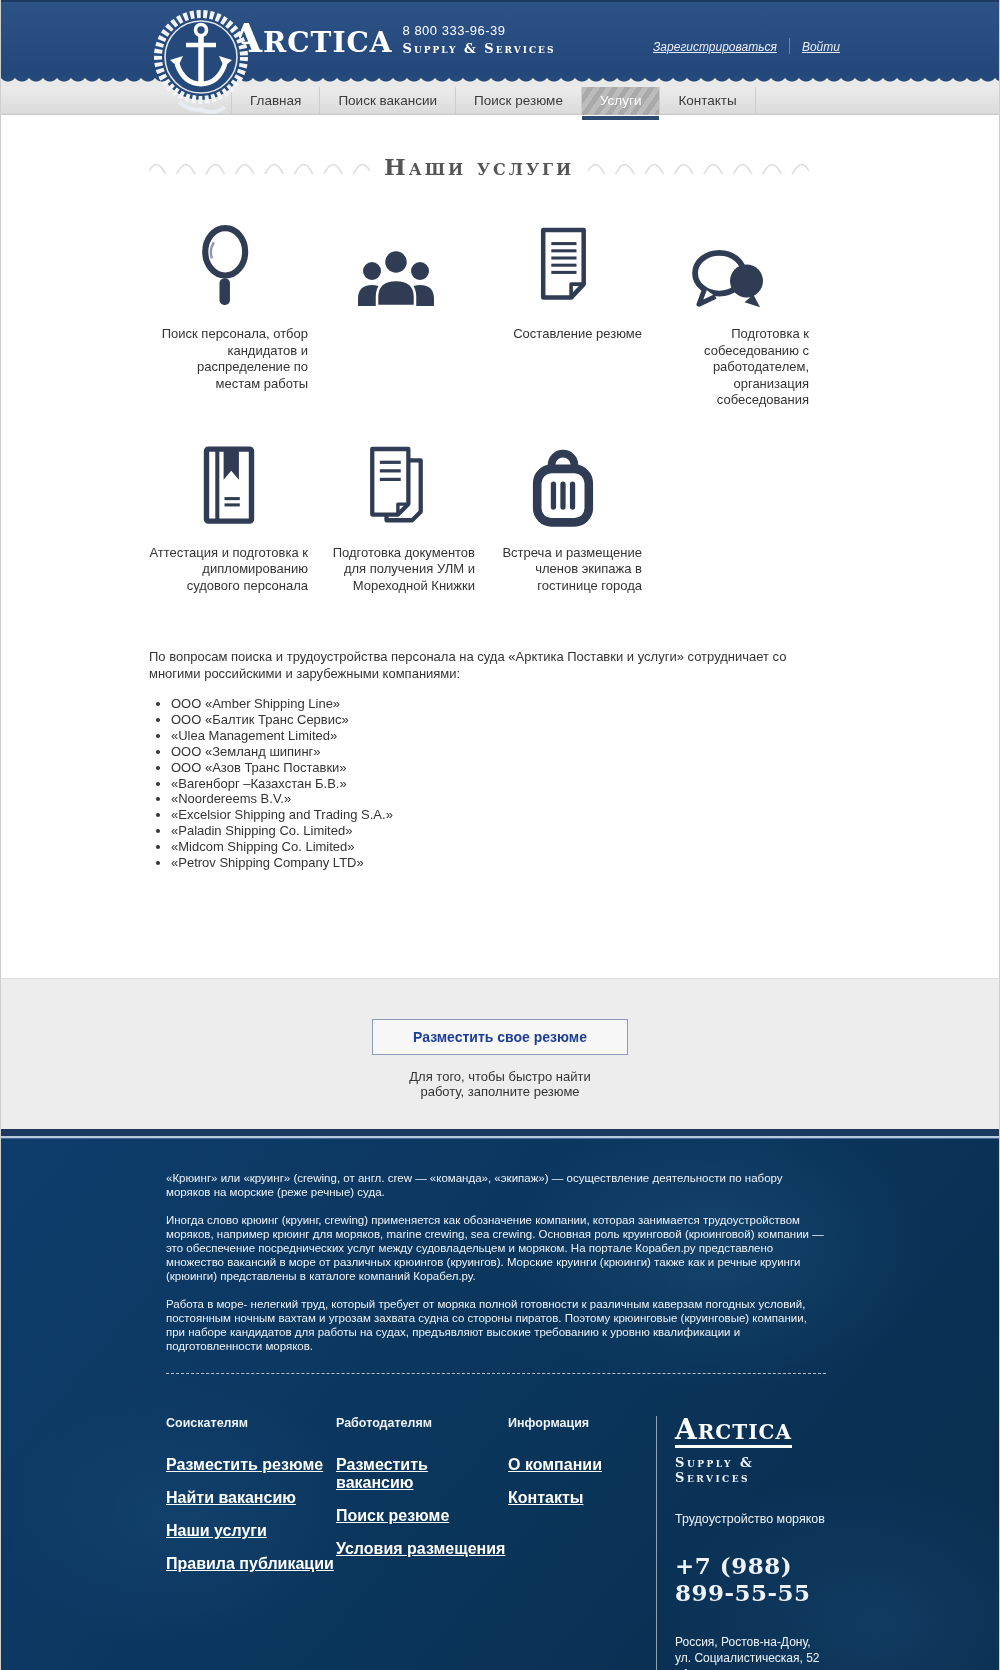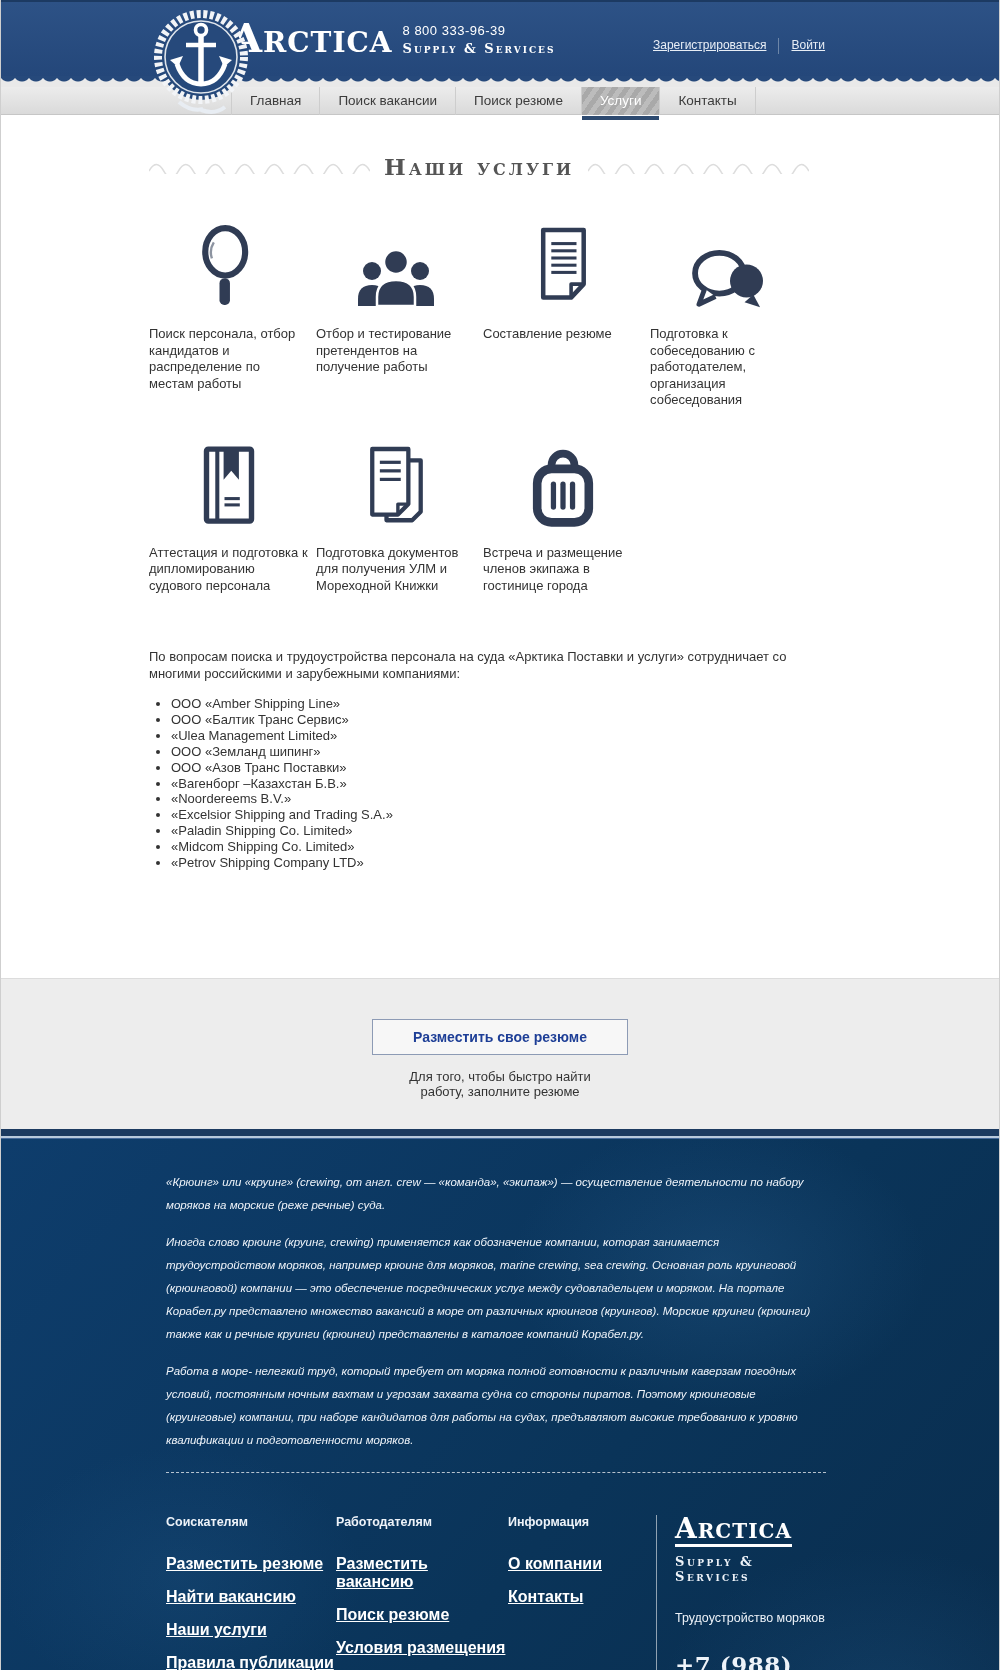--- a/index.html
+++ b/index.html
@@ -24,21 +24,21 @@
   .brand-name {
     font-family:"DejaVu Serif", serif; font-variant:small-caps; font-weight:bold;
     font-size:40px; line-height:42px; color:#fff; letter-spacing:1px;
   }
   .brand-right { padding-top:6px; }
   .brand-phone { color:#fff; font-size:13px; letter-spacing:.5px; }
   .brand-sub {
     font-family:"DejaVu Serif", serif; font-variant:small-caps; font-weight:bold;
     font-size:13px; color:#fff; letter-spacing:2px; margin-top:3px;
   }
-  .auth { position:absolute; left:652px; top:36px; display:flex; align-items:flex-start; font-size:12px; }
+  .auth { position:absolute; left:652px; top:36px; display:flex; align-items:flex-end; font-size:12px;font-style:italic; }
   .auth a { color:#e8eef6; text-decoration:underline; cursor:pointer; }
   .auth .sep { width:1px; height:16px; background:#6d86a8; margin:0 12px; }
 
   
   .nav { height:28px; background:linear-gradient(#ececec,#dadada); border-bottom:1px solid #c6c6c6; padding-left:230px; display:flex;align-items:center; }
   .nav-item {
     position:relative; padding:0 18px; line-height:28px; font-size:13.5px; color:#3c3c3c;
     cursor:pointer; border-right:1px solid #cdcdcd;
   }
   .nav-item:first-child { border-left:1px solid #cdcdcd; }
@@ -54,21 +54,21 @@
   .main { background:#fff; }
   .container { width:660px; margin-left:148px; }
   .svc-title-row { display:flex; align-items:center; gap:14px; padding-top:38px; }
   .svc-title-row svg.wave { flex:1; height:14px; }
   .svc-title {
     font-family:"DejaVu Serif", serif; font-variant:small-caps; font-weight:bold;
     font-size:23px; color:#555; letter-spacing:3px; white-space:nowrap;
   }
   .svc-grid {
     display:grid; grid-template-columns:repeat(4,1fr); column-gap:8px; row-gap:30px;
-    margin-top:40px; text-align:left;
+    margin-top:40px; text-align:right;
   }
   .svc-icon { height:92px; display:flex; align-items:flex-end; justify-content:center; margin-bottom:14px; }
   .svc-label { font-size:13px; line-height:16.5px; color:#333; }
 
   .partners { margin-top:54px; font-size:13px; line-height:17px; color:#333; width:680px; }
   .partners ul { margin:14px 0 0 22px; }
   .partners li { line-height:15.4px; margin-bottom:0.5px; font-size:13px; }
 
   
   .cta { margin-top:108px; background:#ededed; border-top:1px solid #dcdcdc; text-align:center; padding:40px 0 30px; }
@@ -83,21 +83,21 @@
   .footer-edge2 { height:3px; background:#b9c9dc; border-bottom:1px solid #46699a; }
   .footer {
     position:relative; color:#eef3f9; padding:32px 0 64px;
     background:
       radial-gradient(ellipse 320px 220px at 72% 18%, rgba(45,100,150,.30), rgba(0,0,0,0) 65%),
       radial-gradient(ellipse 280px 200px at 18% 62%, rgba(35,90,140,.25), rgba(0,0,0,0) 65%),
       radial-gradient(ellipse 340px 240px at 88% 80%, rgba(40,95,145,.25), rgba(0,0,0,0) 65%),
       linear-gradient(130deg,#0e3d6c 0%, #0a3459 55%, #092c4c 100%);
   }
   .f-inner { margin-left:165px; width:660px; }
-  .f-inner p { font-size:11.5px; line-height:23px; margin-bottom:14px;font-style:italic; }
+  .f-inner p { font-size:11.5px; line-height:14px; margin-bottom:14px; }
   .f-dash { border-top:1px dashed rgba(255,255,255,.7); margin-top:20px; }
   .f-cols { display:flex; margin-top:42px; }
   .f-col1 { width:170px; } .f-col2 { width:172px; } .f-col3 { width:148px; }
   .f-col-title { font-size:12.5px; font-weight:bold; margin-bottom:26px; }
   .f-link { display:block; color:#fff; font-size:16px; font-weight:bold; text-decoration:underline; margin-bottom:15px; cursor:pointer; }
   .f-brand { flex:1; border-left:1px solid rgba(255,255,255,.55); padding-left:18px; }
   .f-brand-name {
     display:inline-block; font-family:"DejaVu Serif", serif; font-variant:small-caps; font-weight:bold;
     font-size:28px; line-height:28px; color:#fff; letter-spacing:1px;
     border-bottom:3px solid #fff; padding-bottom:1px;
@@ -182,21 +182,20 @@
           <div class="svc-icon">
             <svg width="80" height="64" viewBox="0 0 80 64" class="icon-navy">
               <circle cx="16" cy="23" r="9" fill="#303c54"></circle>
               <path d="M2 58 v-7 q0 -14 14 -14 q14 0 14 14 v7 z" fill="#303c54"></path>
               <circle cx="64" cy="23" r="9" fill="#303c54"></circle>
               <path d="M50 58 v-7 q0 -14 14 -14 q14 0 14 14 v7 z" fill="#303c54"></path>
               <circle cx="40" cy="14" r="12" fill="#303c54" stroke="#fff" stroke-width="2.5"></circle>
               <path d="M21 58 v-9 q0 -17 19 -17 q19 0 19 17 v9 z" fill="#303c54" stroke="#fff" stroke-width="2.5"></path>
             </svg>
           </div>
-          <div class="svc-label">Отбор и тестирование претендентов на получение работы</div>
         </div>
 
         <div class="svc">
           <div class="svc-icon">
             <svg width="72" height="90" viewBox="0 0 80 92" class="icon-navy">
               <path d="M18 5 h45 v60 l-14 15 h-31 z" fill="none" stroke="#303c54" stroke-width="5" stroke-linejoin="round"></path>
               <path d="M49 80 v-15 h14" fill="none" stroke="#303c54" stroke-width="4" stroke-linejoin="round"></path>
               <line x1="27" y1="20" x2="55" y2="20" stroke="#303c54" stroke-width="3.4"></line>
               <line x1="27" y1="28" x2="55" y2="28" stroke="#303c54" stroke-width="3.4"></line>
               <line x1="27" y1="36" x2="55" y2="36" stroke="#303c54" stroke-width="3.4"></line>

